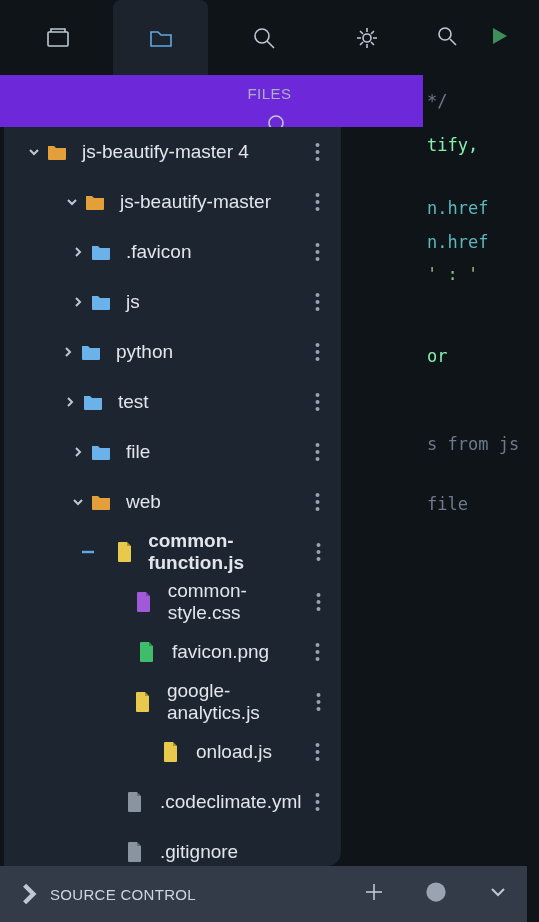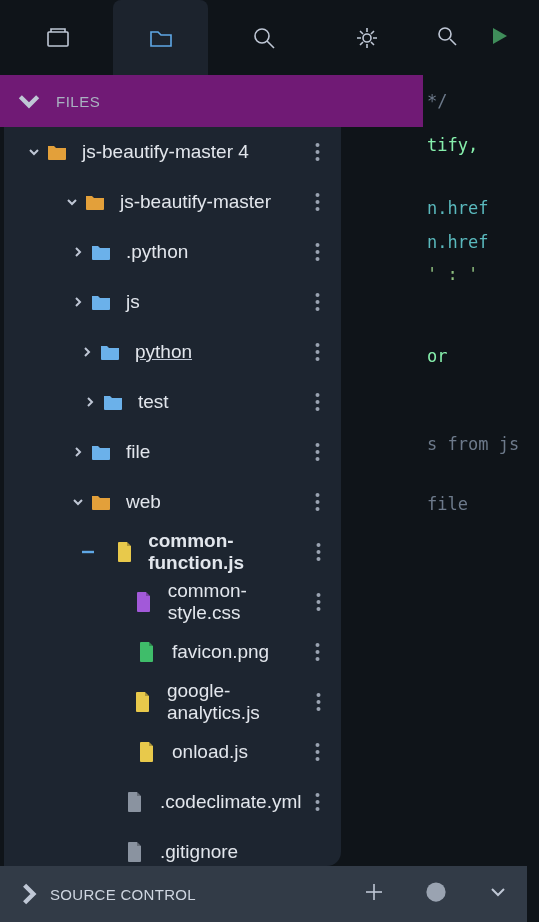--- a/index.html
+++ b/index.html
@@ -37,25 +37,26 @@
     .topbar-right {
       margin-left: auto;
       display: flex;
       align-items: center;
       gap: 28px;
       padding-right: 18px;
     }
     .topbar-right svg { width: 24px; height: 24px; }
     .section-header {
       height: 52px;
-      background: #701a75;
+      background: #6d28d9;
       display: flex;
       align-items: center;
       padding: 0 16px;
       gap: 10px;
+      flex-direction: column;
     }
     .caret-down-mini { margin-right: 4px; }
     .section-title {
       font-size: 15px;
       letter-spacing: 0.5px;
       color: #a9b2c0;
       flex: 1;
     }
     .section-header svg { width: 26px; height: 26px; }
     .section-header .action { margin-left: 16px; cursor: pointer; }
@@ -264,21 +265,21 @@
       <span class="disclose">
         <svg viewBox="0 0 14 14">
           <path class="caret" d="M5 3 L9 7 L5 11"></path>
         </svg>
       </span>
       <span class="fldr">
         <svg class="folder-svg" viewBox="0 0 20 16">
           <path fill="#6bb1ea" d="M1 2 h6 l2 2 h10 v11 a1 1 0 0 1 -1 1 H2 a1 1 0 0 1 -1 -1 Z"></path>
         </svg>
       </span>
-      <span class="label">.python</span>
+      <span class="label">.favicon</span>
       <span class="dots">
         <svg viewBox="0 0 5 20">
           <circle cx="2.5" cy="3" r="2" fill="#9aa3b1"></circle>
           <circle cx="2.5" cy="10" r="2" fill="#9aa3b1"></circle>
           <circle cx="2.5" cy="17" r="2" fill="#9aa3b1"></circle>
         </svg>
       </span>
     </div>
     <div class="row" style="padding-left: 62px;">
       <span class="disclose">
@@ -293,41 +294,41 @@
       </span>
       <span class="label">js</span>
       <span class="dots">
         <svg viewBox="0 0 5 20">
           <circle cx="2.5" cy="3" r="2" fill="#9aa3b1"></circle>
           <circle cx="2.5" cy="10" r="2" fill="#9aa3b1"></circle>
           <circle cx="2.5" cy="17" r="2" fill="#9aa3b1"></circle>
         </svg>
       </span>
     </div>
-    <div class="row" style="padding-left: 71px; text-decoration: underline;">
+    <div class="row" style="padding-left: 52px;">
       <span class="disclose">
         <svg viewBox="0 0 14 14">
           <path class="caret" d="M5 3 L9 7 L5 11"></path>
         </svg>
       </span>
       <span class="fldr">
         <svg class="folder-svg" viewBox="0 0 20 16">
           <path fill="#6bb1ea" d="M1 2 h6 l2 2 h10 v11 a1 1 0 0 1 -1 1 H2 a1 1 0 0 1 -1 -1 Z"></path>
         </svg>
       </span>
       <span class="label">python</span>
       <span class="dots">
         <svg viewBox="0 0 5 20">
           <circle cx="2.5" cy="3" r="2" fill="#9aa3b1"></circle>
           <circle cx="2.5" cy="10" r="2" fill="#9aa3b1"></circle>
           <circle cx="2.5" cy="17" r="2" fill="#9aa3b1"></circle>
         </svg>
       </span>
     </div>
-    <div class="row" style="padding-left: 74px;">
+    <div class="row" style="padding-left: 54px;">
       <span class="disclose">
         <svg viewBox="0 0 14 14">
           <path class="caret" d="M5 3 L9 7 L5 11"></path>
         </svg>
       </span>
       <span class="fldr">
         <svg class="folder-svg" viewBox="0 0 20 16">
           <path fill="#6bb1ea" d="M1 2 h6 l2 2 h10 v11 a1 1 0 0 1 -1 1 H2 a1 1 0 0 1 -1 -1 Z"></path>
         </svg>
       </span>
@@ -445,21 +446,21 @@
       </span>
       <span class="label">google-analytics.js</span>
       <span class="dots">
         <svg viewBox="0 0 5 20">
           <circle cx="2.5" cy="3" r="2" fill="#9aa3b1"></circle>
           <circle cx="2.5" cy="10" r="2" fill="#9aa3b1"></circle>
           <circle cx="2.5" cy="17" r="2" fill="#9aa3b1"></circle>
         </svg>
       </span>
     </div>
-    <div class="row" style="padding-left: 108px;">
+    <div class="row" style="padding-left: 108px; margin-left: 24px;">
       <span class="disclose"></span>
       <span class="file-ic">
         <svg class="file-svg" viewBox="0 0 16 20">
           <path fill="#e8c94b" d="M2 0 h8 l4 4 v15 a1 1 0 0 1 -1 1 H2 a1 1 0 0 1 -1 -1 V1 a1 1 0 0 1 1 -1 Z"></path>
           <path fill="rgba(0,0,0,.25)" d="M10 0 v4 h4 Z"></path>
         </svg>
       </span>
       <span class="label">onload.js</span>
       <span class="dots">
         <svg viewBox="0 0 5 20">

